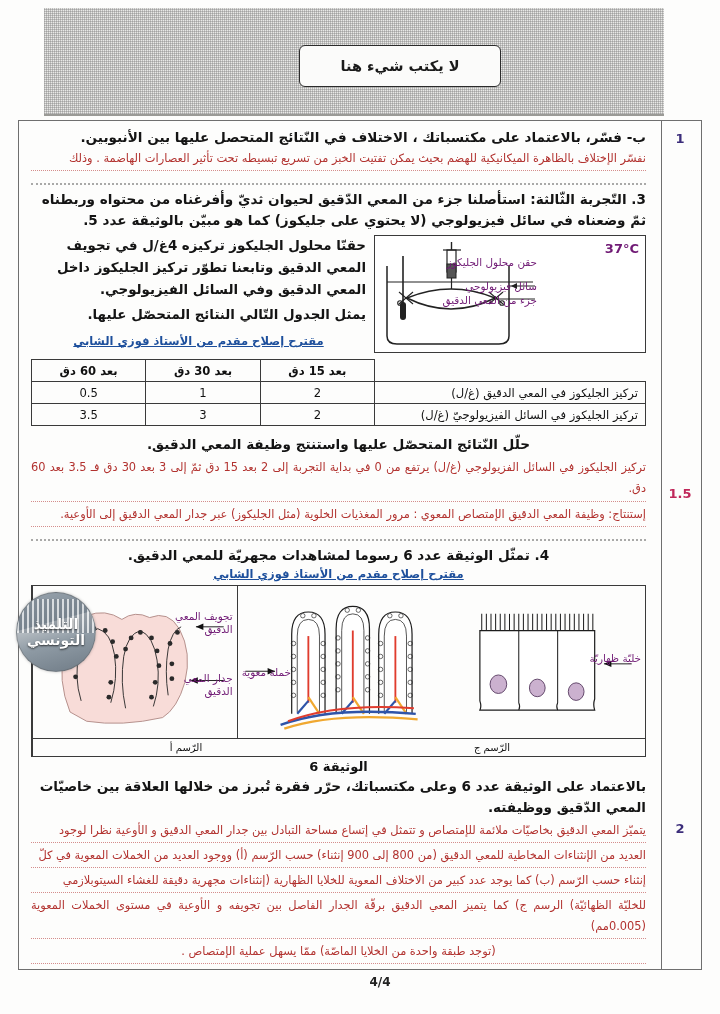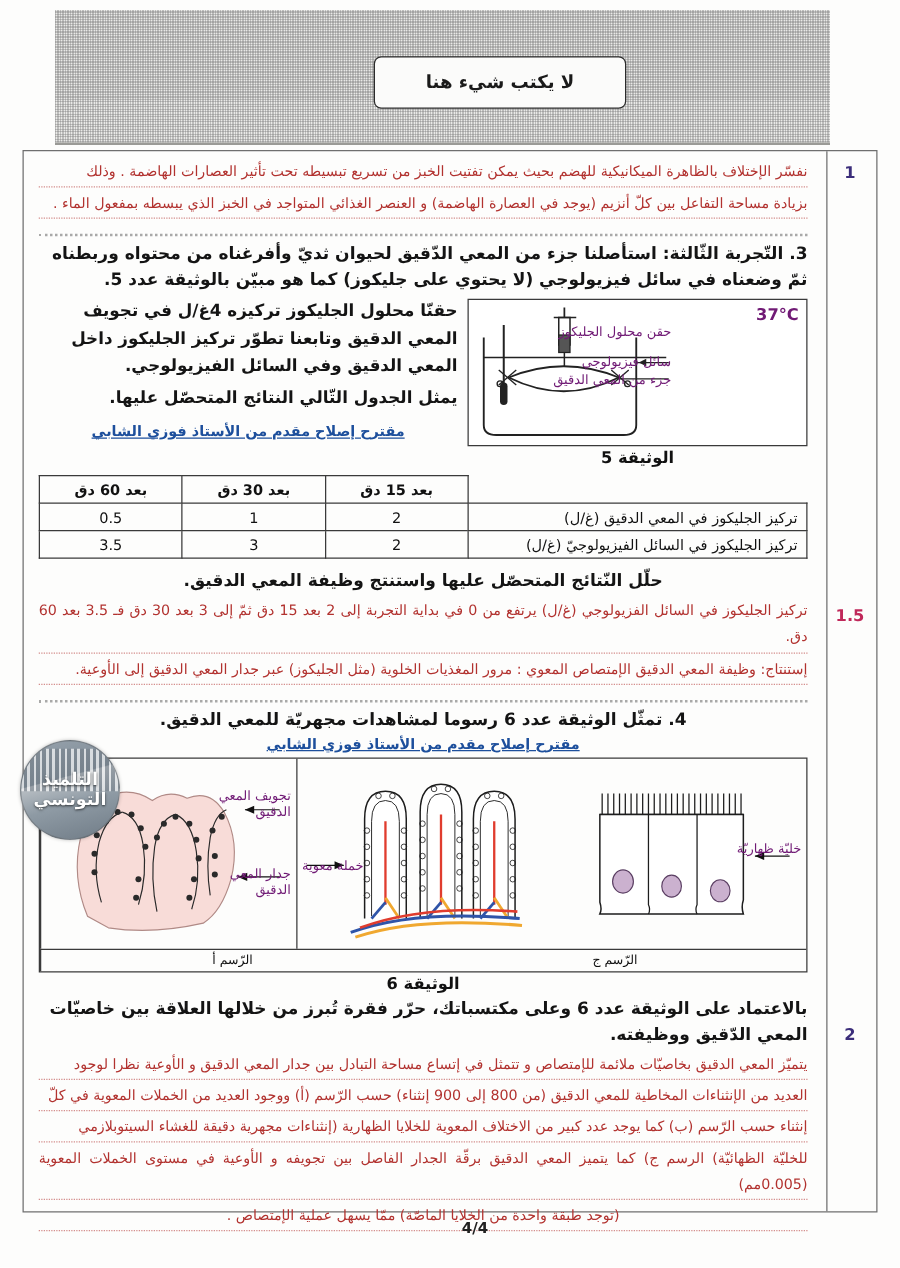--- a/index.html
+++ b/index.html
@@ -139,23 +139,23 @@
   <div class="sheet">
 
     <div class="marks-col">
       <div class="mark m1">1</div>
       <div class="mark m15">1.5</div>
       <div class="mark m2">2</div>
     </div>
 
     <div class="content">
 
+      <div class="q">ب- فسّر، بالاعتماد على مكتسباتك ، الاختلاف في النّتائج المتحصل عليها بين الأنبوبين.</div>
       <div class="hand">
         <div class="hand-line">نفسّر الإختلاف بالظاهرة الميكانيكية للهضم بحيث يمكن تفتيت الخبز من تسريع تبسيطه تحت تأثير العصارات الهاضمة . وذلك</div>
-        <div class="hand-line">بزيادة مساحة التفاعل بين كلّ أنزيم (يوجد في العصارة الهاضمة) و العنصر الغذائي المتواجد في الخبز الذي يبسطه بمفعول الماء .</div>
       </div>
       <div class="dots"></div>
 
       <div class="exp3">
         <div class="q" style="margin-bottom:4px;">
           <span class="bold">3. التّجربة الثّالثة:</span>
           <span>استأصلنا جزء من المعي الدّقيق لحيوان ثديّ وأفرغناه من محتواه وربطناه ثمّ وضعناه في سائل فيزيولوجي (لا يحتوي على جليكوز) كما هو مبيّن بالوثيقة عدد 5.</span>
         </div>
 
         <div class="exp3-row">
@@ -197,21 +197,20 @@
                 <line x1="136" y1="50" x2="162" y2="50" stroke="#222" stroke-width="1"></line>
                 <polygon points="138,50 144,47 144,53" fill="#222"></polygon>
                 <line x1="122" y1="63" x2="162" y2="63" stroke="#222" stroke-width="1"></line>
                 <line x1="83" y1="24" x2="150" y2="24" stroke="#222" stroke-width="0"></line>
               </svg>
               <div class="fig-label" style="right:6px;top:5px;font-size:13px;font-weight:600;">37°C</div>
               <div class="fig-label" style="right:108px;top:20px;width:108px;">حقن محلول الجليكوز</div>
               <div class="fig-label" style="right:108px;top:44px;width:104px;">سائل فيزيولوجي</div>
               <div class="fig-label" style="right:108px;top:58px;width:110px;">جزء من المعي الدقيق</div>
             </div>
-            <div class="doc5-cap">الوثيقة 5</div>
           </div>
         </div>
       </div>
 
       <div class="tbl-wrap">
         <table class="res">
           <tbody>
               <tr>
             <td class="rowlab" style="border:none;"></td>
             <th>بعد 15 دق</th>

